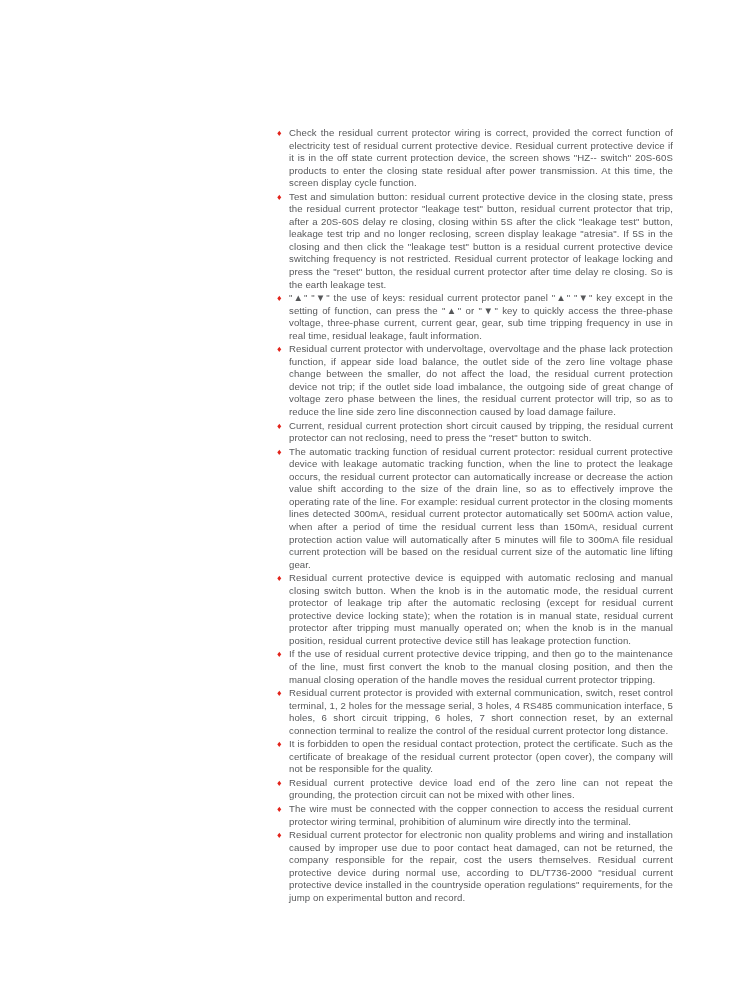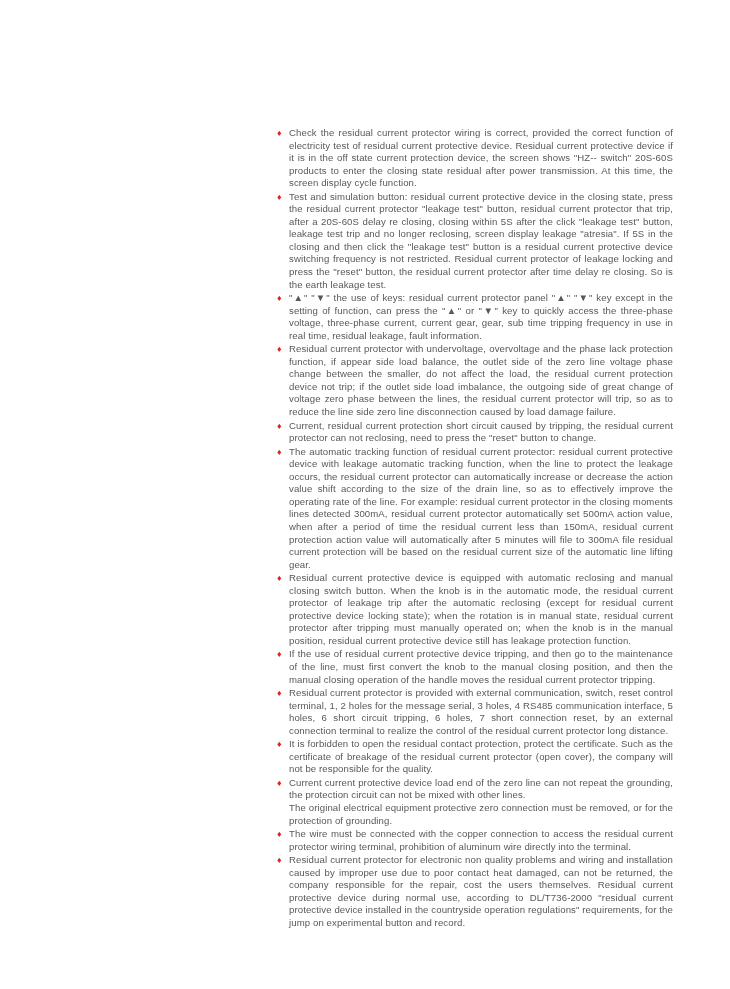--- a/index.html
+++ b/index.html
@@ -71,21 +71,21 @@
       <div class="text">"▲" "▼" the use of keys: residual current protector panel "▲" "▼" key except in the setting of function, can press the "▲" or "▼" key to quickly access the three-phase voltage, three-phase current, current gear, gear, sub time tripping frequency in use in real time, residual leakage, fault information.</div>
     </div>
 
     <div class="item">
       <span class="bullet">♦</span>
       <div class="text">Residual current protector with undervoltage, overvoltage and the phase lack protection function, if appear side load balance, the outlet side of the zero line voltage phase change between the smaller, do not affect the load, the residual current protection device not trip; if the outlet side load imbalance, the outgoing side of great change of voltage zero phase between the lines, the residual current protector will trip, so as to reduce the line side zero line disconnection caused by load damage failure.</div>
     </div>
 
     <div class="item">
       <span class="bullet">♦</span>
-      <div class="text">Current, residual current protection short circuit caused by tripping, the residual current protector can not reclosing, need to press the "reset" button to change.</div>
+      <div class="text">Current, residual current protection short circuit caused by tripping, the residual current protector can not reclosing, need to press the "reset" button to switch.</div>
     </div>
 
     <div class="item">
       <span class="bullet">♦</span>
       <div class="text">The automatic tracking function of residual current protector: residual current protective device with leakage automatic tracking function, when the line to protect the leakage occurs, the residual current protector can automatically increase or decrease the action value shift according to the size of the drain line, so as to effectively improve the operating rate of the line. For example: residual current protector in the closing moments lines detected 300mA, residual current protector automatically set 500mA action value, when after a period of time the residual current less than 150mA, residual current protection action value will automatically after 5 minutes will file to 300mA file residual current protection will be based on the residual current size of the automatic line lifting gear.</div>
     </div>
 
     <div class="item">
       <span class="bullet">♦</span>
       <div class="text">Residual current protective device is equipped with automatic reclosing and manual closing switch button. When the knob is in the automatic mode, the residual current protector of leakage trip after the automatic reclosing (except for residual current protective device locking state); when the rotation is in manual state, residual current protector after tripping must manually operated on; when the knob is in the manual position, residual current protective device still has leakage protection function.</div>
@@ -102,22 +102,21 @@
     </div>
 
     <div class="item">
       <span class="bullet">♦</span>
       <div class="text">It is forbidden to open the residual contact protection, protect the certificate. Such as the certificate of breakage of the residual current protector (open cover), the company will not be responsible for the quality.</div>
     </div>
 
     <div class="item">
       <span class="bullet">♦</span>
       <div class="text">
-        <div class="para">Current current protective device load end of the zero line can not repeat the grounding, the protection circuit can not be mixed with other lines.</div>
-        <div class="para">The original electrical equipment protective zero connection must be removed, or for the protection of grounding.</div>
+        <div class="para">Residual current protective device load end of the zero line can not repeat the grounding, the protection circuit can not be mixed with other lines.</div>
       </div>
     </div>
 
     <div class="item">
       <span class="bullet">♦</span>
       <div class="text">The wire must be connected with the copper connection to access the residual current protector wiring terminal, prohibition of aluminum wire directly into the terminal.</div>
     </div>
 
     <div class="item">
       <span class="bullet">♦</span>

